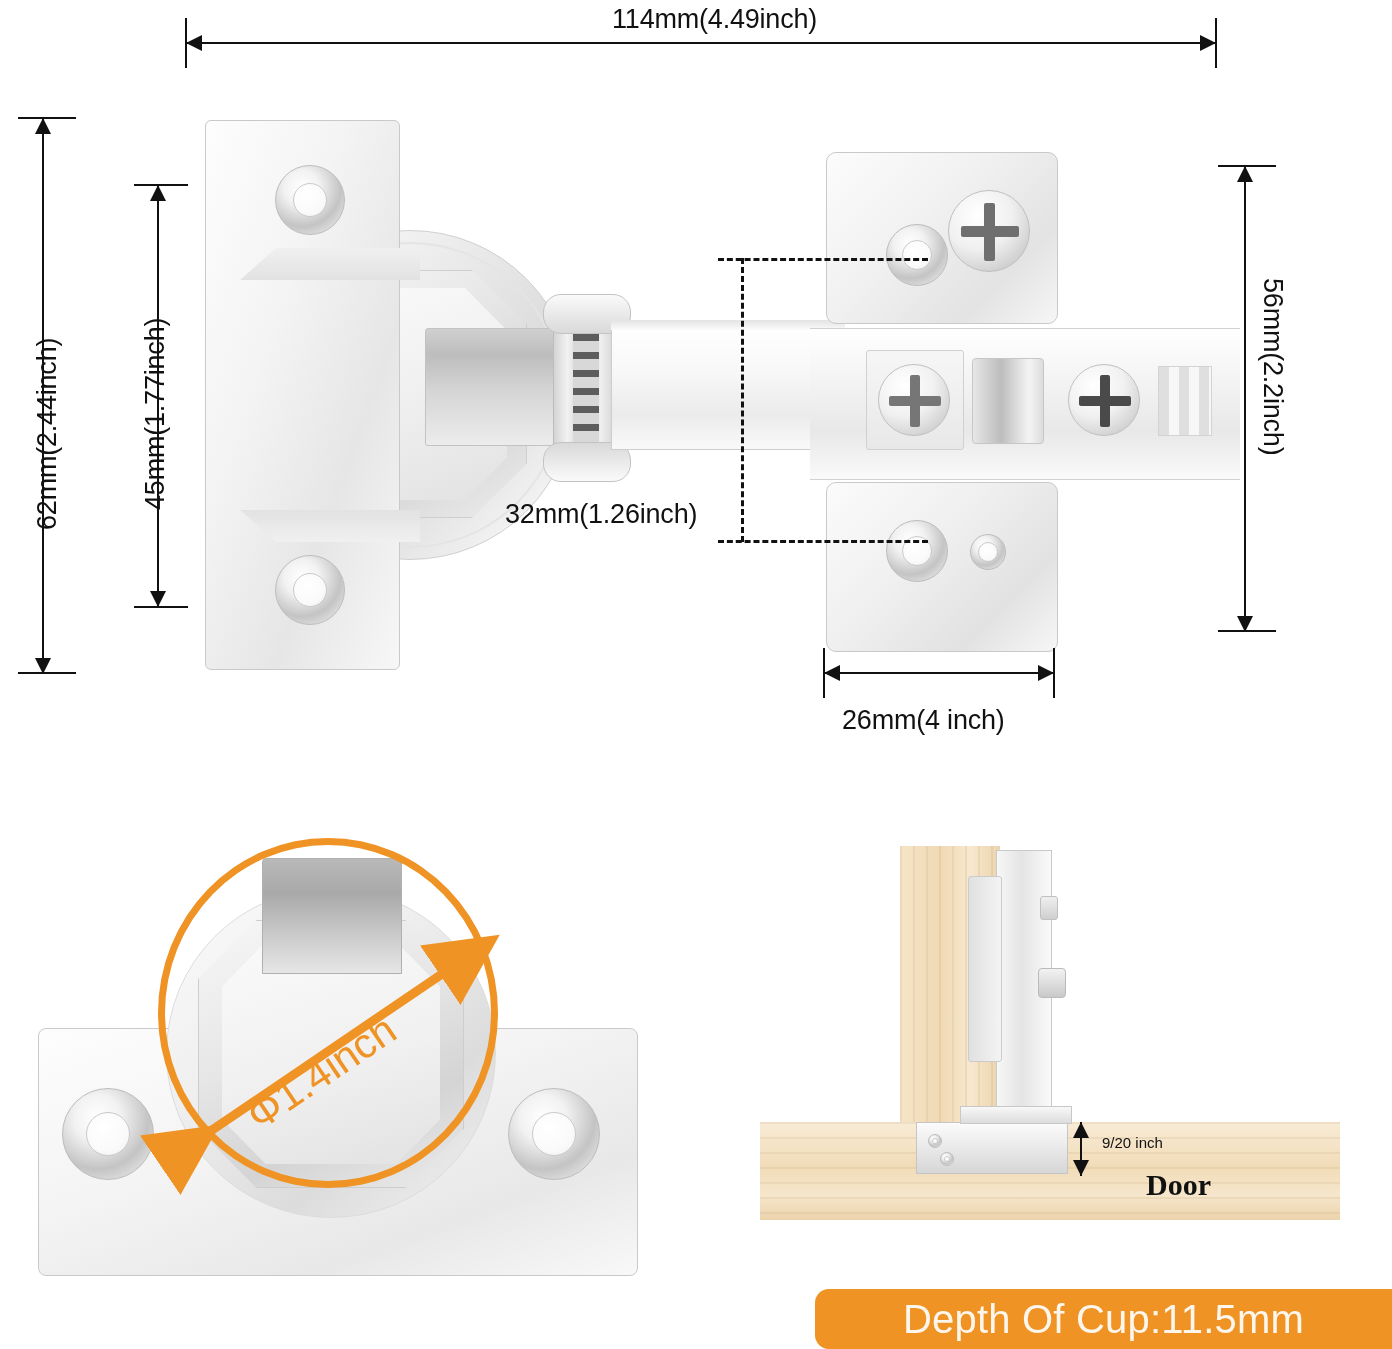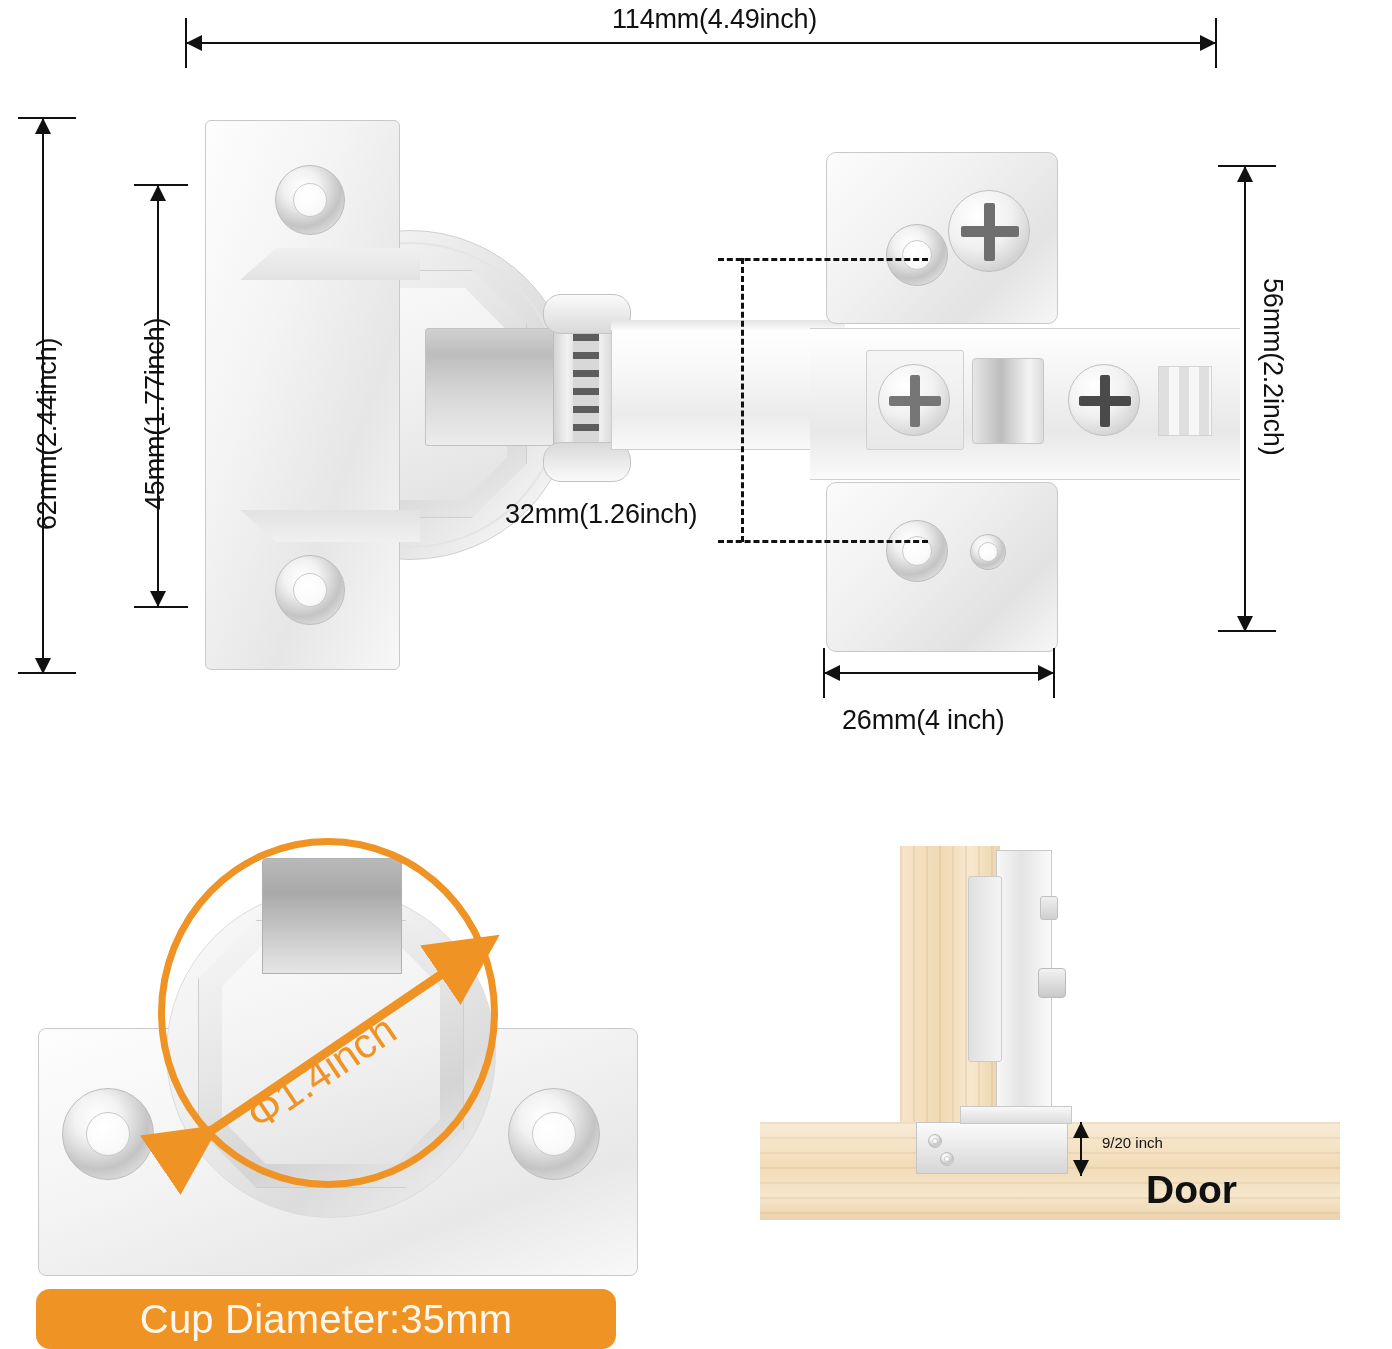--- a/index.html
+++ b/index.html
@@ -334,31 +334,30 @@
       <defs>
         <marker id="ah" markerWidth="8" markerHeight="8" refX="4" refY="4" orient="auto">
           <path d="M0,0 L8,4 L0,8 z" fill="#ef9324"></path>
         </marker>
       </defs>
       <line x1="190" y1="345" x2="470" y2="155" stroke="#ef9324" stroke-width="9" marker-start="url(#ah)" marker-end="url(#ah)"></line>
     </svg>
 
     <div class="phi-label" style="left:238px;top:300px;transform:rotate(-34deg);transform-origin:0 0;">Φ1.4inch</div>
 
-    <div class="banner abs" style="left:36px;top:489px;width:580px;height:60px;">Cup Diameter:35mm</div>
   </div>
 
   <div class="abs" style="left:700px;top:800px;width:692px;height:549px;">
 
 
     <div class="abs wood" style="left:200px;top:46px;width:100px;height:276px;"></div>
     <div class="lbl-bold rot" style="left:268px;top:250px;font-size:38px;">Frame</div>
 
     <div class="abs wood-h" style="left:60px;top:322px;width:580px;height:98px;"></div>
-    <div class="lbl-bold" style="left:446px;top:368px;font-size:39px;">Door</div>
+    <div class="lbl-bold" style="left:446px;top:368px;font-size:30px;font-family:Liberation Serif, serif;">Door</div>
 
     <div class="abs" style="left:296px;top:50px;width:56px;height:282px;
                 background:linear-gradient(to right,#f7f7f7 0%,#e4e4e4 45%,#fafafa 100%);
                 border:1px solid #c9c9c9;"></div>
     <div class="abs" style="left:268px;top:76px;width:34px;height:186px;
                 background:linear-gradient(to right,#e0e0e0,#f4f4f4);
                 border:1px solid #cbcbcb;border-radius:3px;"></div>
     <div class="abs" style="left:338px;top:168px;width:28px;height:30px;border-radius:4px;
                 background:linear-gradient(to bottom,#f2f2f2,#c9c9c9);border:1px solid #bababa;"></div>
     <div class="abs" style="left:340px;top:96px;width:18px;height:24px;border-radius:3px;
@@ -376,15 +375,16 @@
       <div class="bore" style="width:6px;height:6px;"></div>
     </div>
 
     <div class="dimline-v abs" style="left:370px;top:322px;width:22px;height:54px;">
       <div class="shaft"></div>
       <div class="arrow up"></div>
       <div class="arrow down"></div>
     </div>
     <div class="small-dim" style="left:402px;top:334px;">9/20 inch</div>
 
+    <div class="banner abs" style="left:115px;top:489px;width:577px;height:60px;border-radius:14px 0 0 14px;">Depth Of Cup:11.5mm</div>
   </div>
 
 </div>
 
 </body></html>

